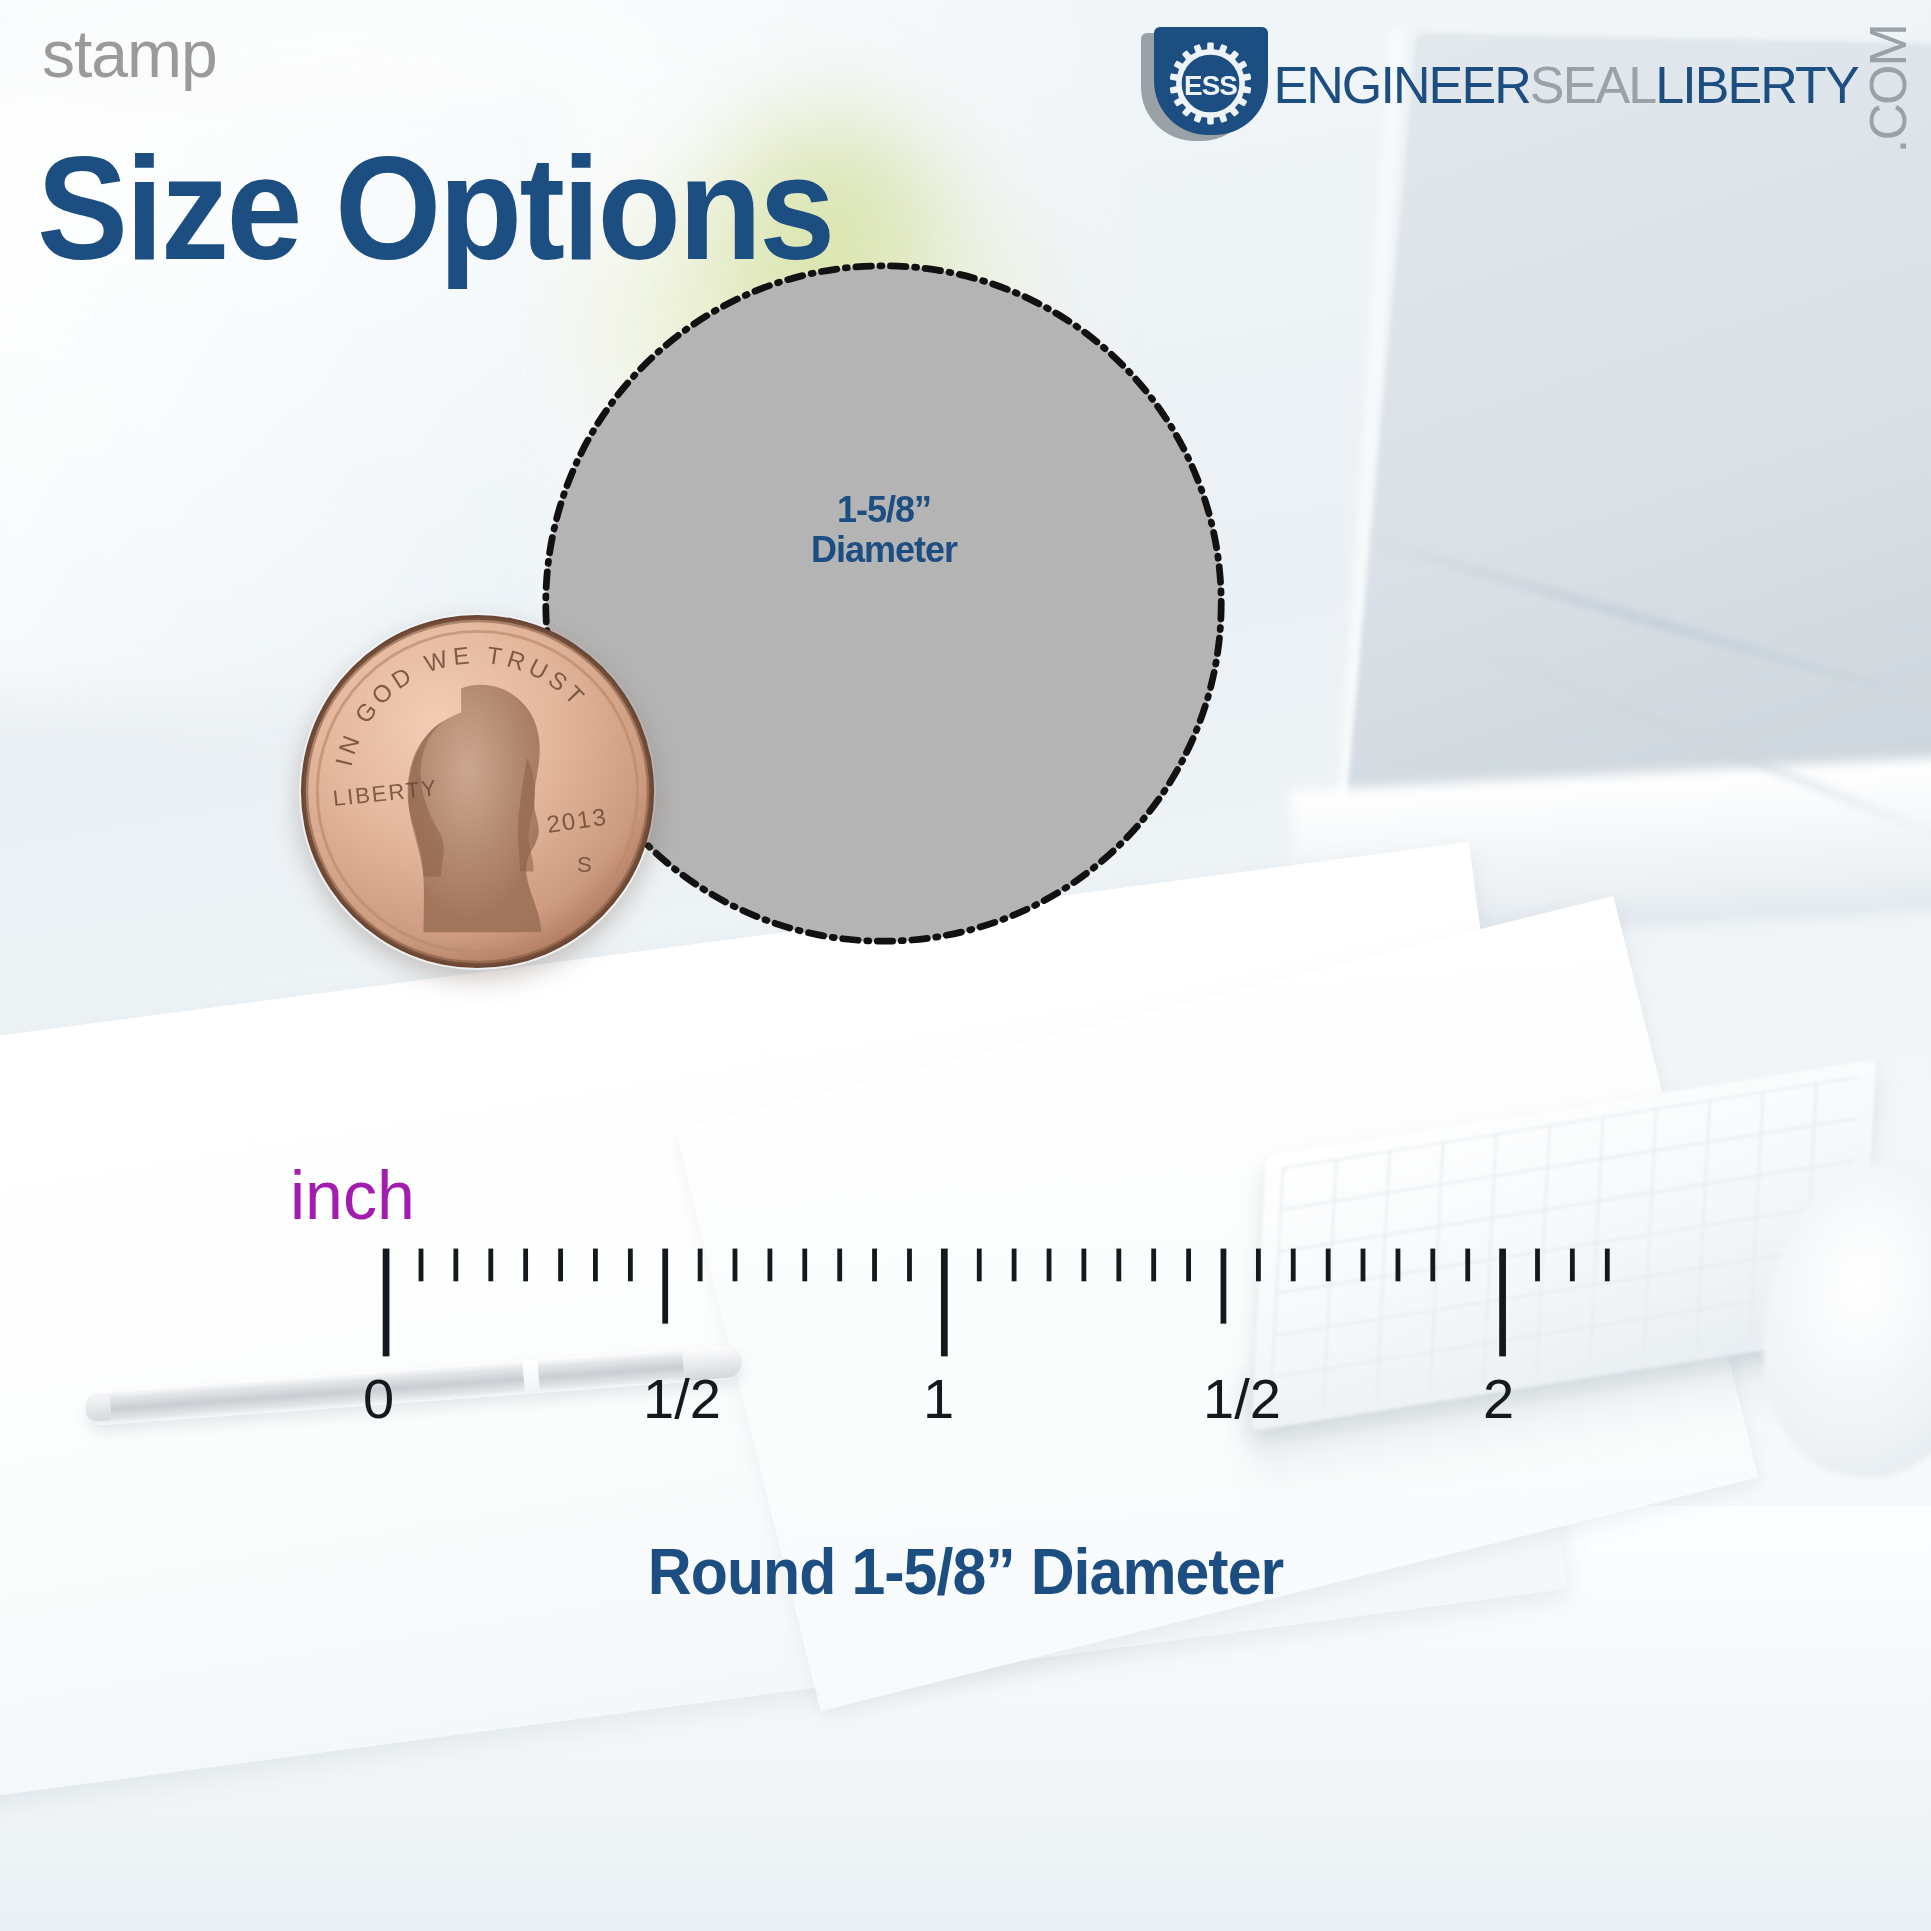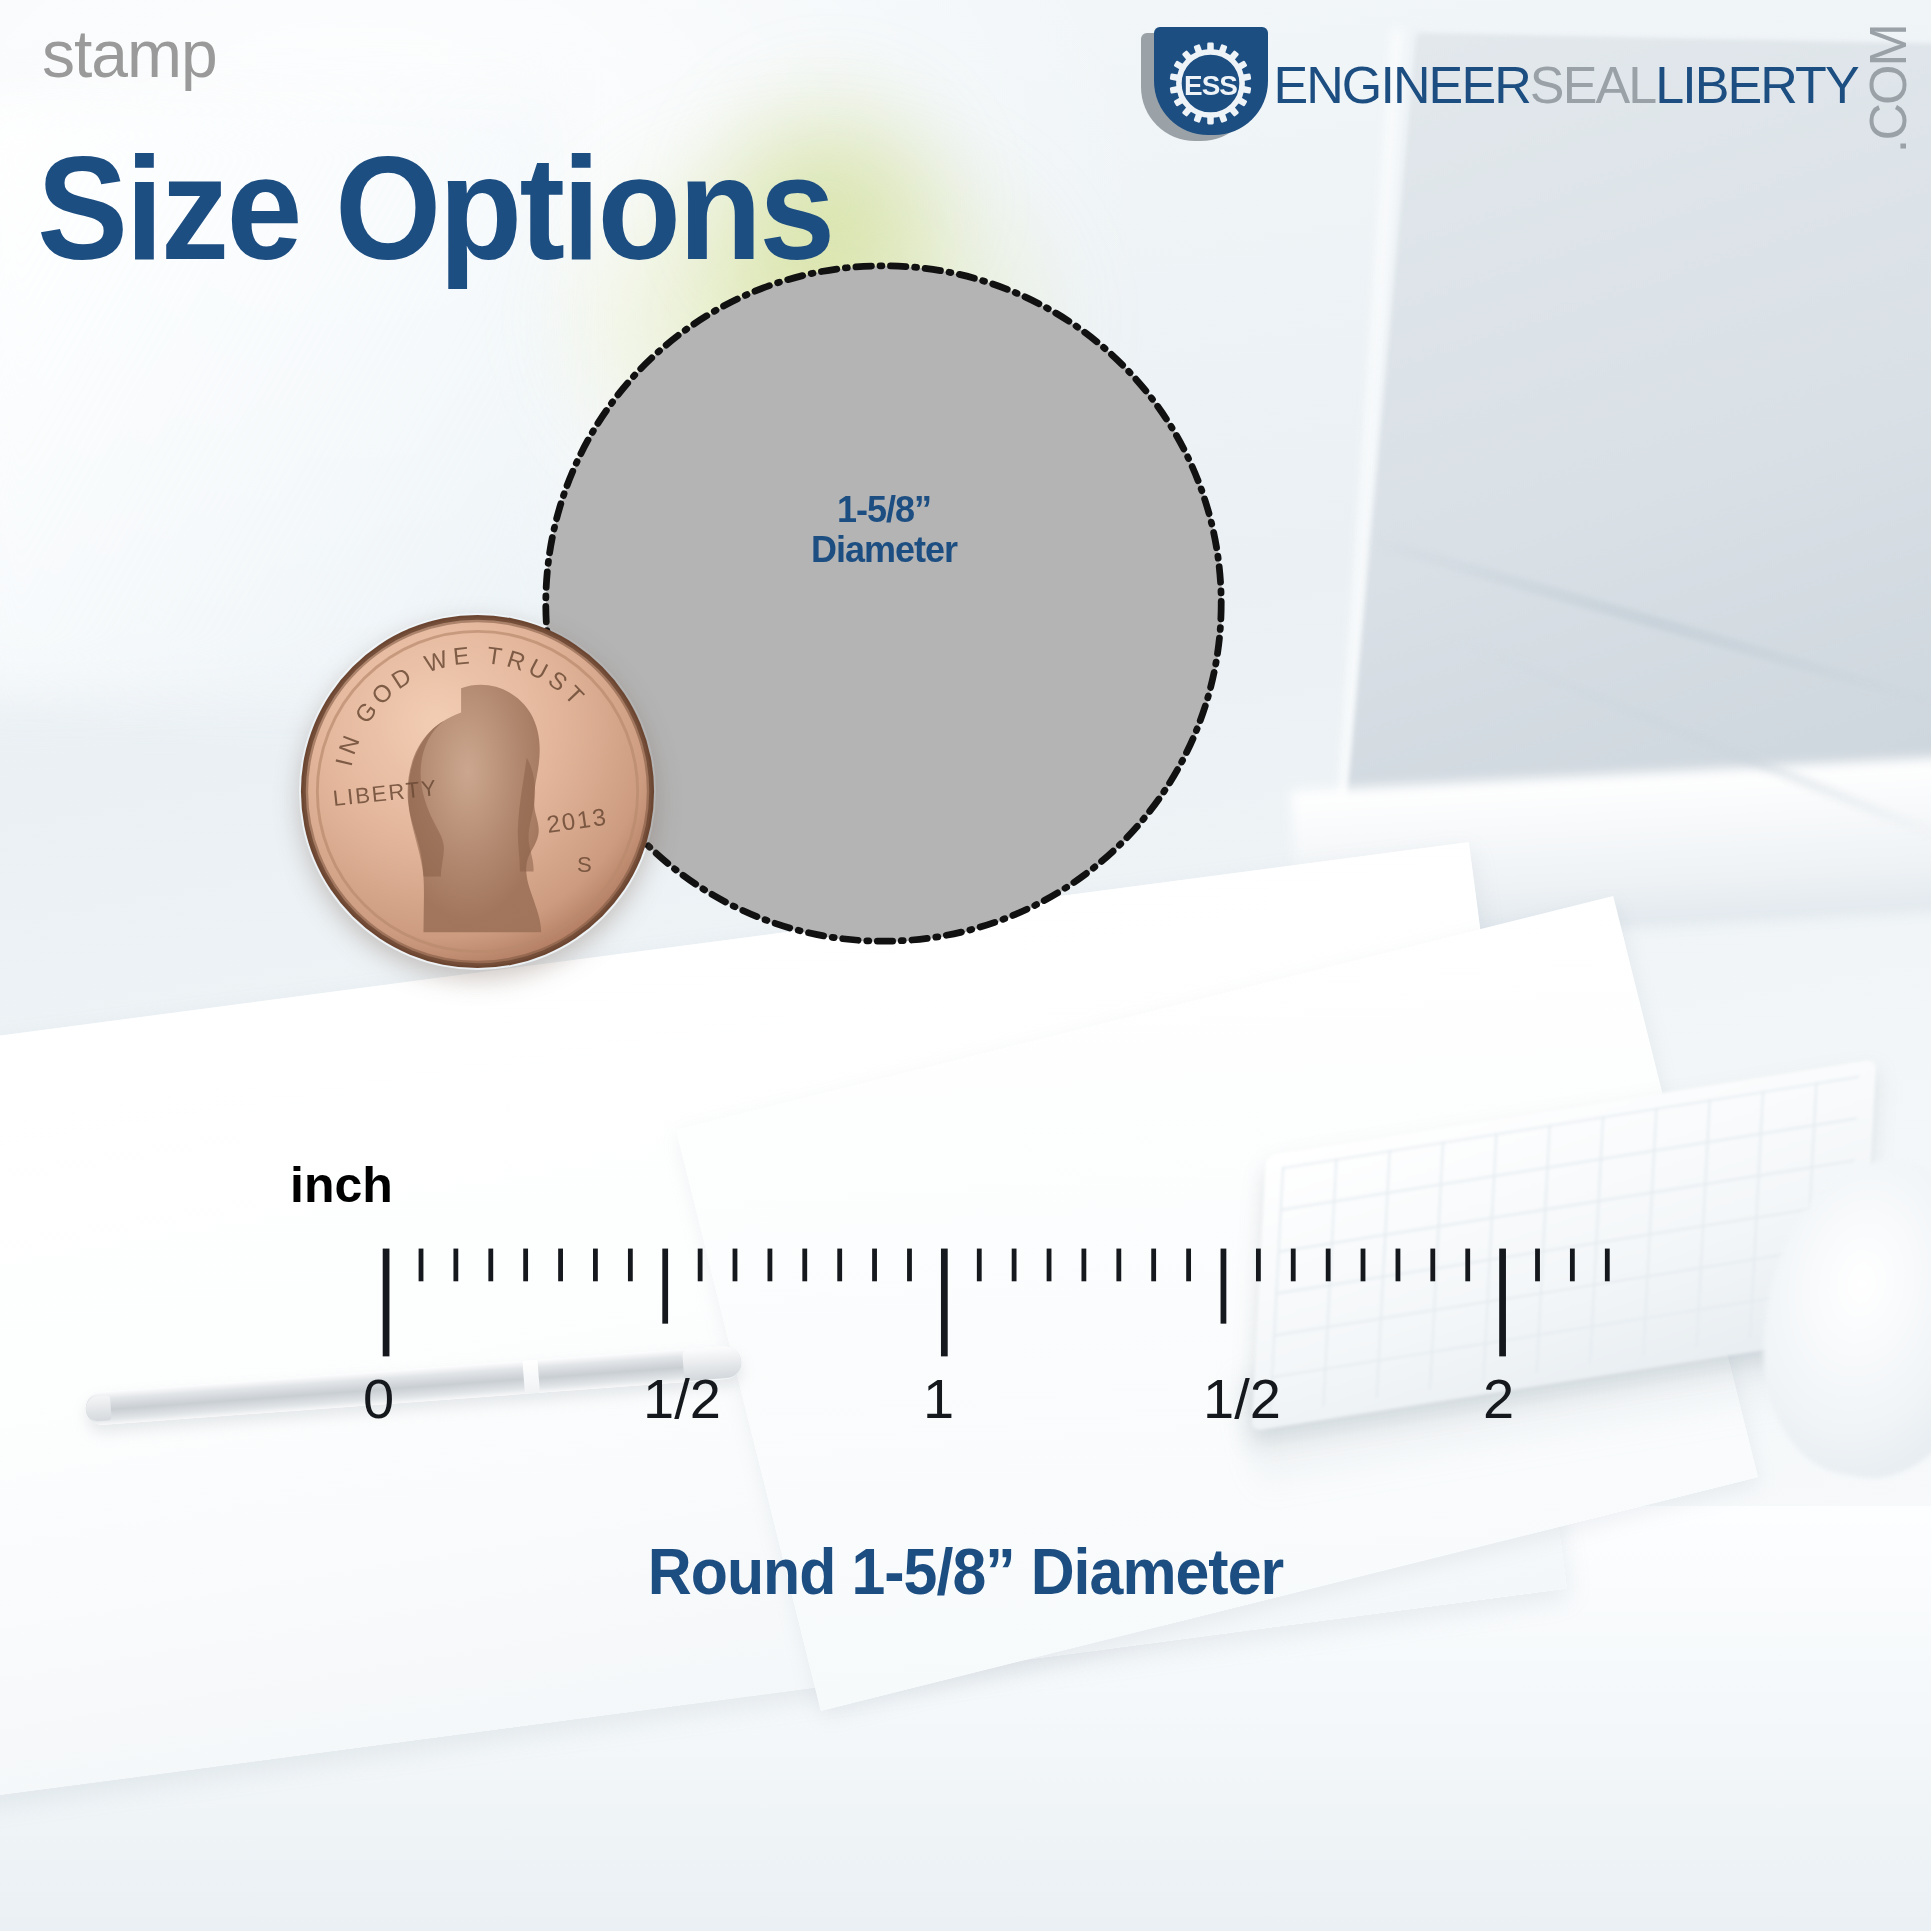--- a/index.html
+++ b/index.html
@@ -201,21 +201,21 @@
     position:absolute; left:299px; top:613px; width:357px; height:357px;
     z-index:7;
     border-radius:50%;
     box-shadow:0 9.7px 25px rgba(120,100,90,.35);
   }
 
   
   .ruler { position:absolute; left:0; top:1212px; width:1931px; height:251px; z-index:8; }
   .ruler-inch {
     position:absolute; left:290px; top:-56px;
-    font-size:50px; color:#000000; font-weight:700;
+    font-size:68px; color:#a21caf; font-weight:400;
   }
   .rl { position:absolute; font-size:56px; color:#15181c; line-height:1; }
 
   
   .caption {
     position:absolute; left:0; right:0; top:1535px;
     text-align:center;
     font-size:64px; font-weight:bold; color:#1d4e82;
     letter-spacing:-1px;
     z-index:9;

